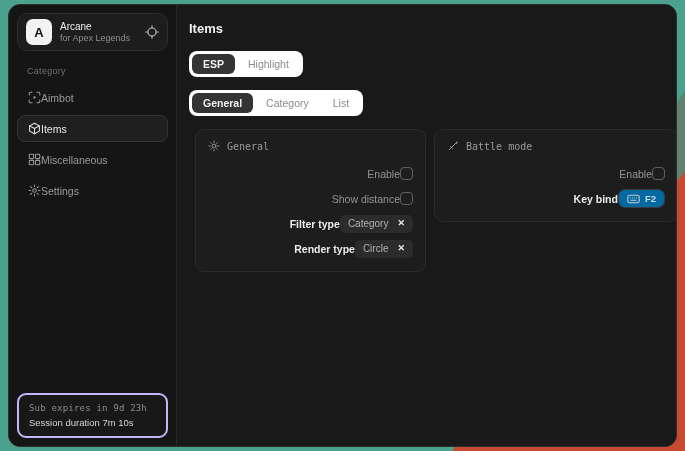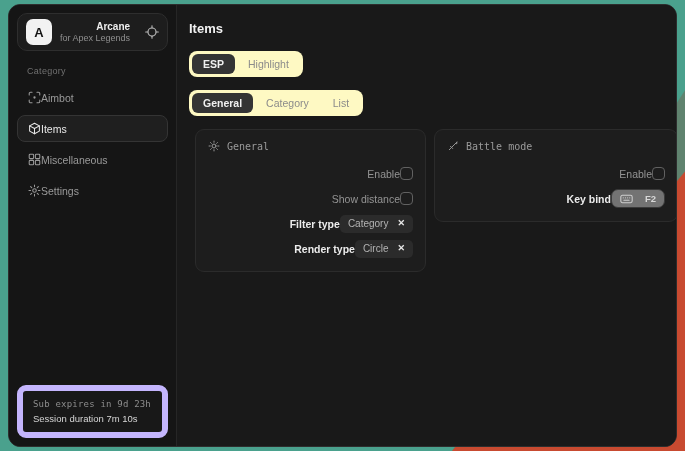--- a/index.html
+++ b/index.html
@@ -23,46 +23,46 @@
   
   .sidebar{ width:168px; min-width:168px; background:#151515;
     border-right:1px solid #262626; position:relative; padding:8px; }
   .app-card{ display:flex; align-items:center; gap:8px;
     background:#1d1d1d; border:1px solid #2e2e2e; border-radius:10px;
     padding:6px 8px; height:38px; }
   .logo{ width:26px; height:26px; background:#f2f2f2; border-radius:7px;
     color:#141414; font-weight:bold; font-size:13px;
     display:flex; align-items:center; justify-content:center; }
   .app-text{ display:flex; flex-direction:column; gap:1px; }
-  .app-title{ font-size:10px; font-weight:700; color:#ededed;text-align:right; }
+  .app-title{ font-size:10px; font-weight:400; color:#ededed; }
   .app-sub{ font-size:9px; color:#8f8f8f; }
   .app-card .icon{ margin-left:auto; color:#b9b9b9; display:flex; }
 
   .cat-label{ font-size:9px; color:#707070; margin:15px 0 8px 10px; letter-spacing:.3px; }
 
   .nav{ display:flex; flex-direction:column; gap:4px; }
   .nav-item{ display:flex; align-items:center; 
     padding:6px 10px; border-radius:8px; border:1px solid transparent;
     color:#9a9a9a; font-size:10.5px; cursor:default; }
   .nav-item.active{ background:#1f1f1f; border-color:#343434; color:#e8e8e8; }
   .nav-item .icon{ display:flex; }
 
   .footer-card{ position:absolute; left:8px; right:8px; bottom:8px;
-    background:#181818; border:6px solid #c4b5fd; border-radius:9px;
+    background:#181818; border:2px solid #c4b5fd; border-radius:9px;
     padding:8px 10px; }
   .footer-line1{ font-family:"DejaVu Sans Mono", monospace; font-size:9px;
     color:#8d8d8d; margin-bottom:4px; letter-spacing:.2px; }
   .footer-line2{ font-size:9.5px; color:#d6d6d6; }
 
   
   .main{ flex:1; background:#191919; padding:16px 12px; }
   .page-title{ font-size:13px; font-weight:700; color:#f2f2f2; margin-bottom:15px; }
 
   .tab-row{ margin-bottom:13px; }
-  .tab-group{ display:inline-flex; background:#fef9c3; border-radius:8px;
+  .tab-group{ display:inline-flex; background:#ffffff; border-radius:8px;
     padding:3px; gap:2px; }
   .tab{ padding:4px 11px; font-size:10.5px; color:#8b8b8b; border-radius:6px; cursor:default; }
   .tab.active{ background:#343434; color:#f0f0f0; font-weight:600; }
 
   .panels{ display:flex; gap:8px; align-items:flex-start; margin-left:6px; margin-top:1px; }
   .panel{ background:#1d1d1d; border:1px solid #2b2b2b; border-radius:9px;
     padding:10px 12px; }
   .panel-general{ width:231px; }
   .panel-battle{ width:244px; }
   .panel-header{ display:flex; align-items:center; gap:7px;
@@ -75,22 +75,22 @@
   .row-label.bright{ color:#ececec; font-weight:600; }
 
   .checkbox{ width:13px; height:13px; border:1.5px solid #616161;
     border-radius:4px; background:transparent; cursor:default; }
 
   .chip{ display:inline-flex; align-items:center; gap:9px;
     background:#2b2b2b; border-radius:5px; padding:3.5px 8px;
     font-size:10px; color:#b3b3b3; cursor:default; }
   .chip-x{ color:#e8e8e8; font-size:9px; font-weight:700; line-height:1; cursor:pointer; }
 
-  .keybind{ display:inline-flex; align-items:center; gap:12px;
-    background:#737373; border:1px solid #3a3a3a; border-radius:7px;
+  .keybind{ display:inline-flex; align-items:center; gap:5px;
+    background:#0369a1; border:1px solid #3a3a3a; border-radius:7px;
     padding:3px 8px; font-size:9.5px; color:#d8d8d8; cursor:default;font-weight:bold; }
   .keybind .icon{ display:flex; color:#cfcfcf; }
 
   svg{ fill:none; stroke:currentColor; stroke-width:1.3;
     stroke-linecap:round; stroke-linejoin:round; }
 </style>
 </head>
 <body>
 
 <div class="bg-red2"></div>

